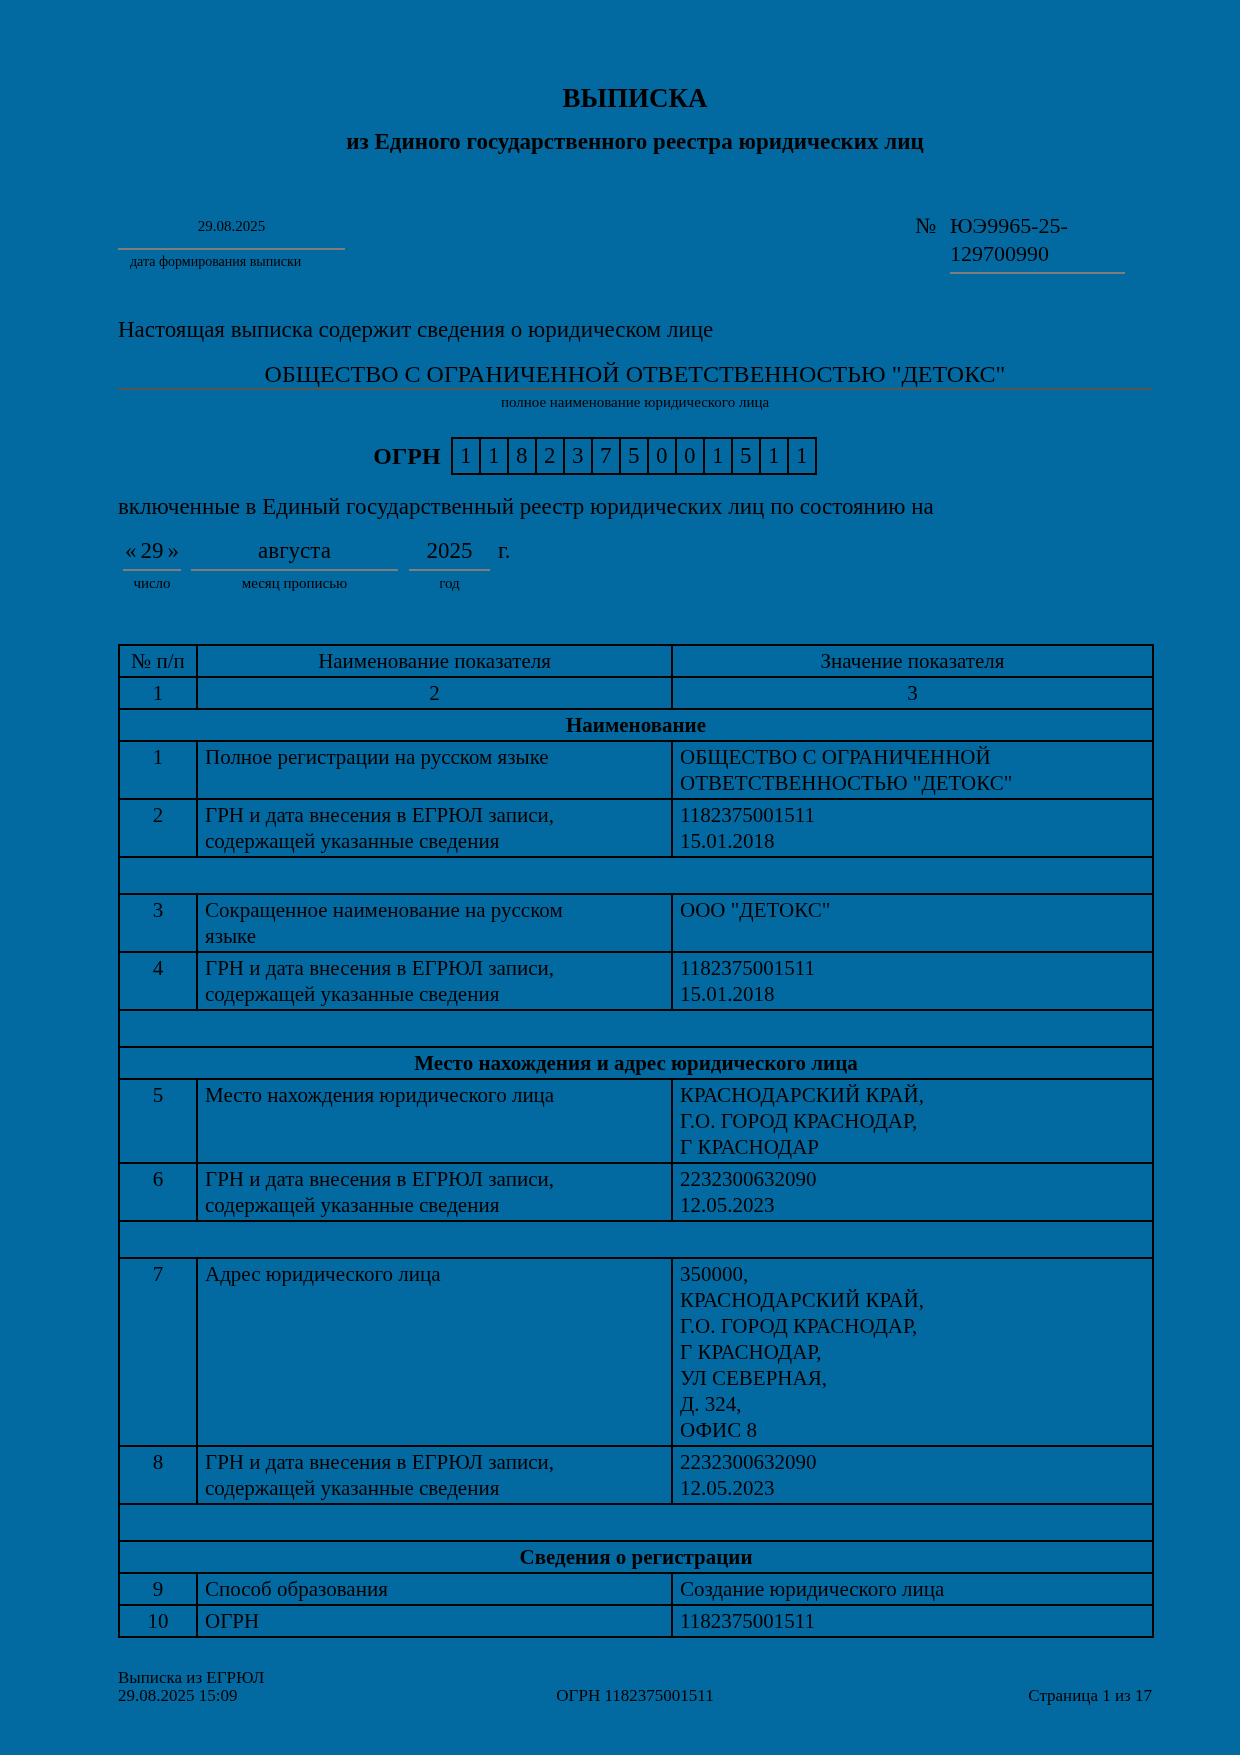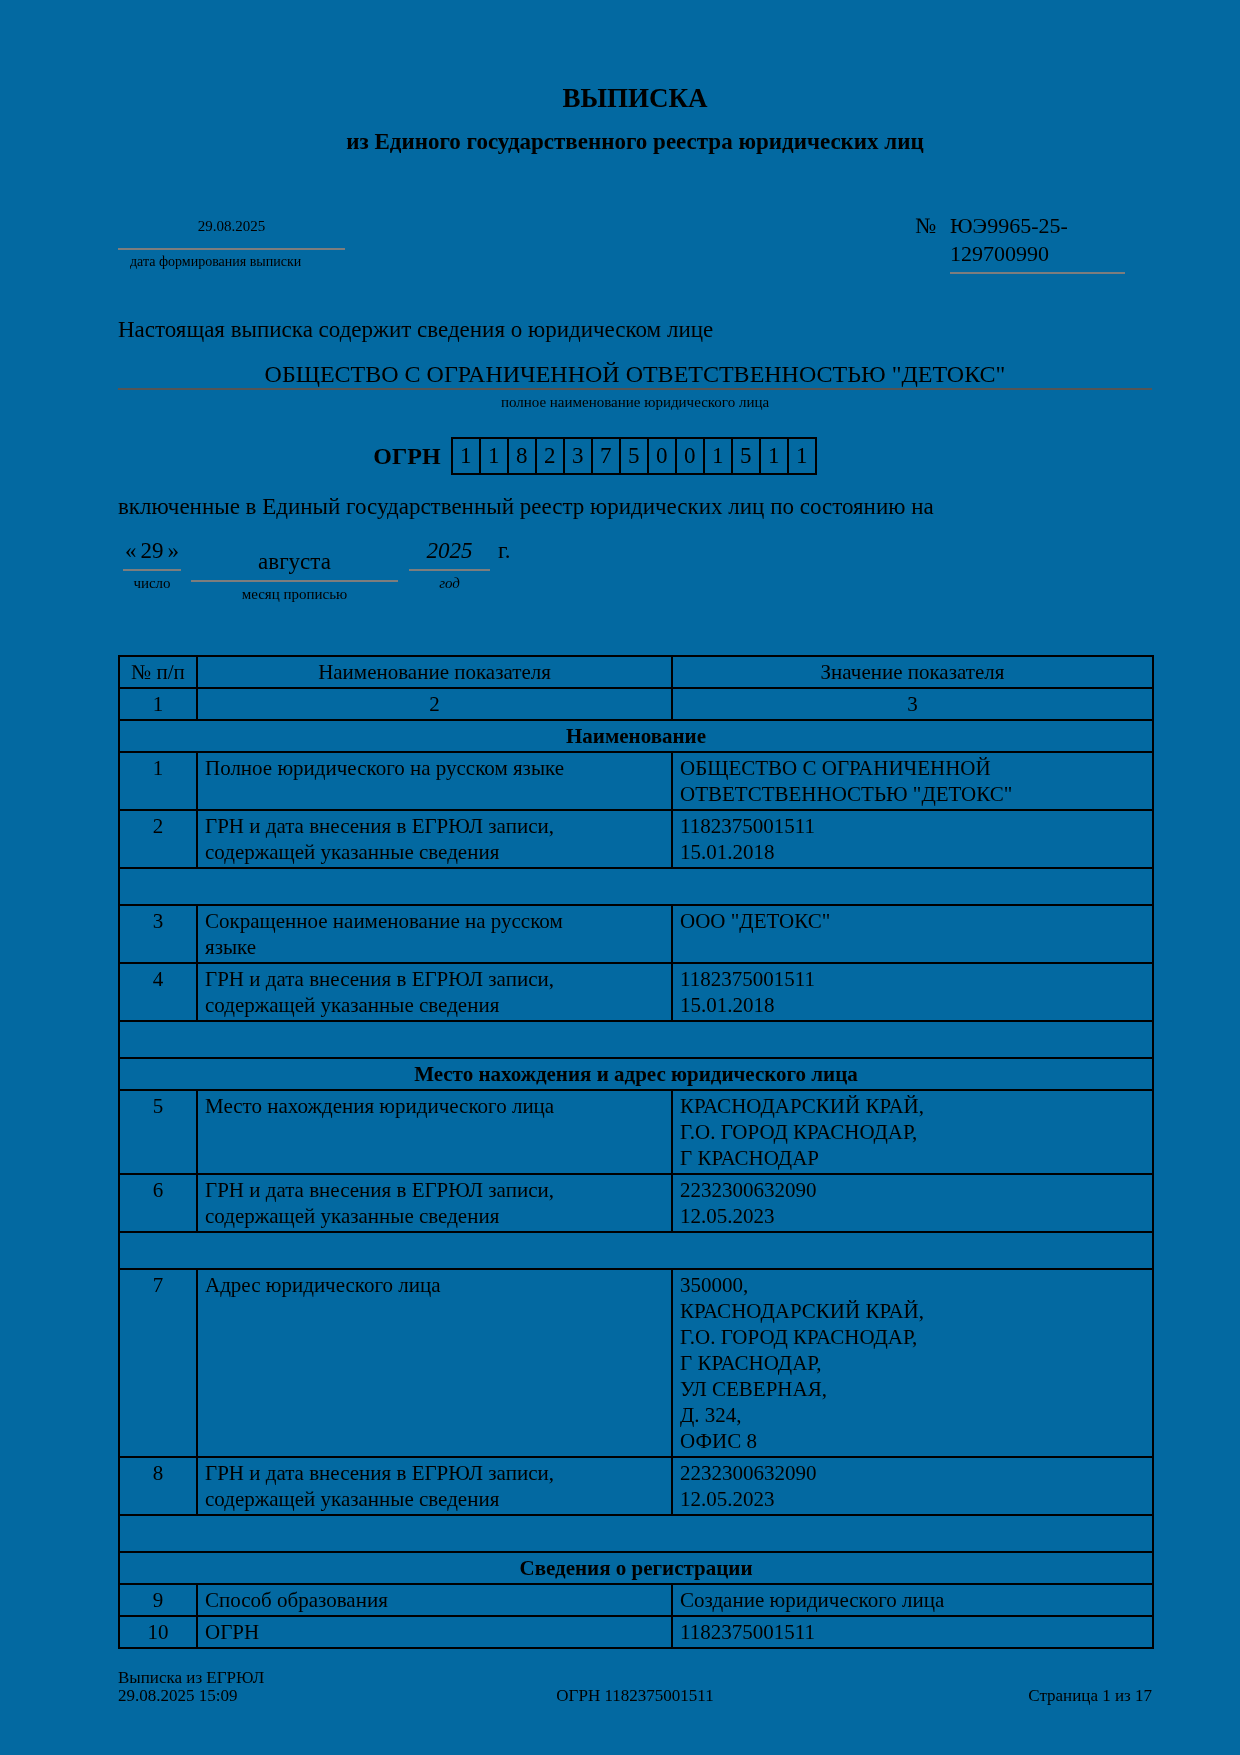--- a/index.html
+++ b/index.html
@@ -61,22 +61,22 @@
   .included{font-size:23px;line-height:28px;margin-top:18px;}
 
   .asof-row{display:flex;align-items:flex-start;margin-top:18px;}
   .asof-field{text-align:center;}
   .asof-line{
     font-size:23px;line-height:24px;padding-bottom:6px;border-bottom:2px solid #7d7d7d;
   }
   .asof-caption{font-size:15px;line-height:17px;margin-top:4px;}
   .f-day{width:58px;margin-left:5px;}
   .f-day .asof-line{display:flex;justify-content:space-between;padding-left:2px;padding-right:2px;}
-  .f-month{width:207px;margin-left:10px;margin-top:11px;}
-  .f-year{width:81px;margin-left:11px;font-style:italic;}
+  .f-month{width:207px;margin-left:10px;}
+  .f-year{width:81px;margin-left:11px;}
   .asof-suffix{font-size:23px;line-height:24px;margin-left:8px;}
 
   
   table.indicators{
     border-collapse:collapse;table-layout:fixed;width:1034px;margin-top:52px;
   }
   table.indicators td{
     border:2px solid #000;
     font-size:21px;line-height:26px;
     padding:2px 7px;
@@ -189,21 +189,21 @@
         <tr>
           <td class="colnum-cell">1</td>
           <td class="colnum-cell">2</td>
           <td class="colnum-cell">3</td>
         </tr>
       <tr>
             <td colspan="3" class="section-cell">Наименование</td>
           </tr>
           <tr>
             <td class="num-cell">1</td>
-            <td class="name-cell">Полное юридического на русском языке</td>
+            <td class="name-cell">Полное регистрации на русском языке</td>
             <td class="value-cell">ОБЩЕСТВО С ОГРАНИЧЕННОЙ
 ОТВЕТСТВЕННОСТЬЮ "ДЕТОКС"</td>
           </tr>
           <tr>
             <td class="num-cell">2</td>
             <td class="name-cell">ГРН и дата внесения в ЕГРЮЛ записи,
 содержащей указанные сведения</td>
             <td class="value-cell">1182375001511
 15.01.2018</td>
           </tr>

